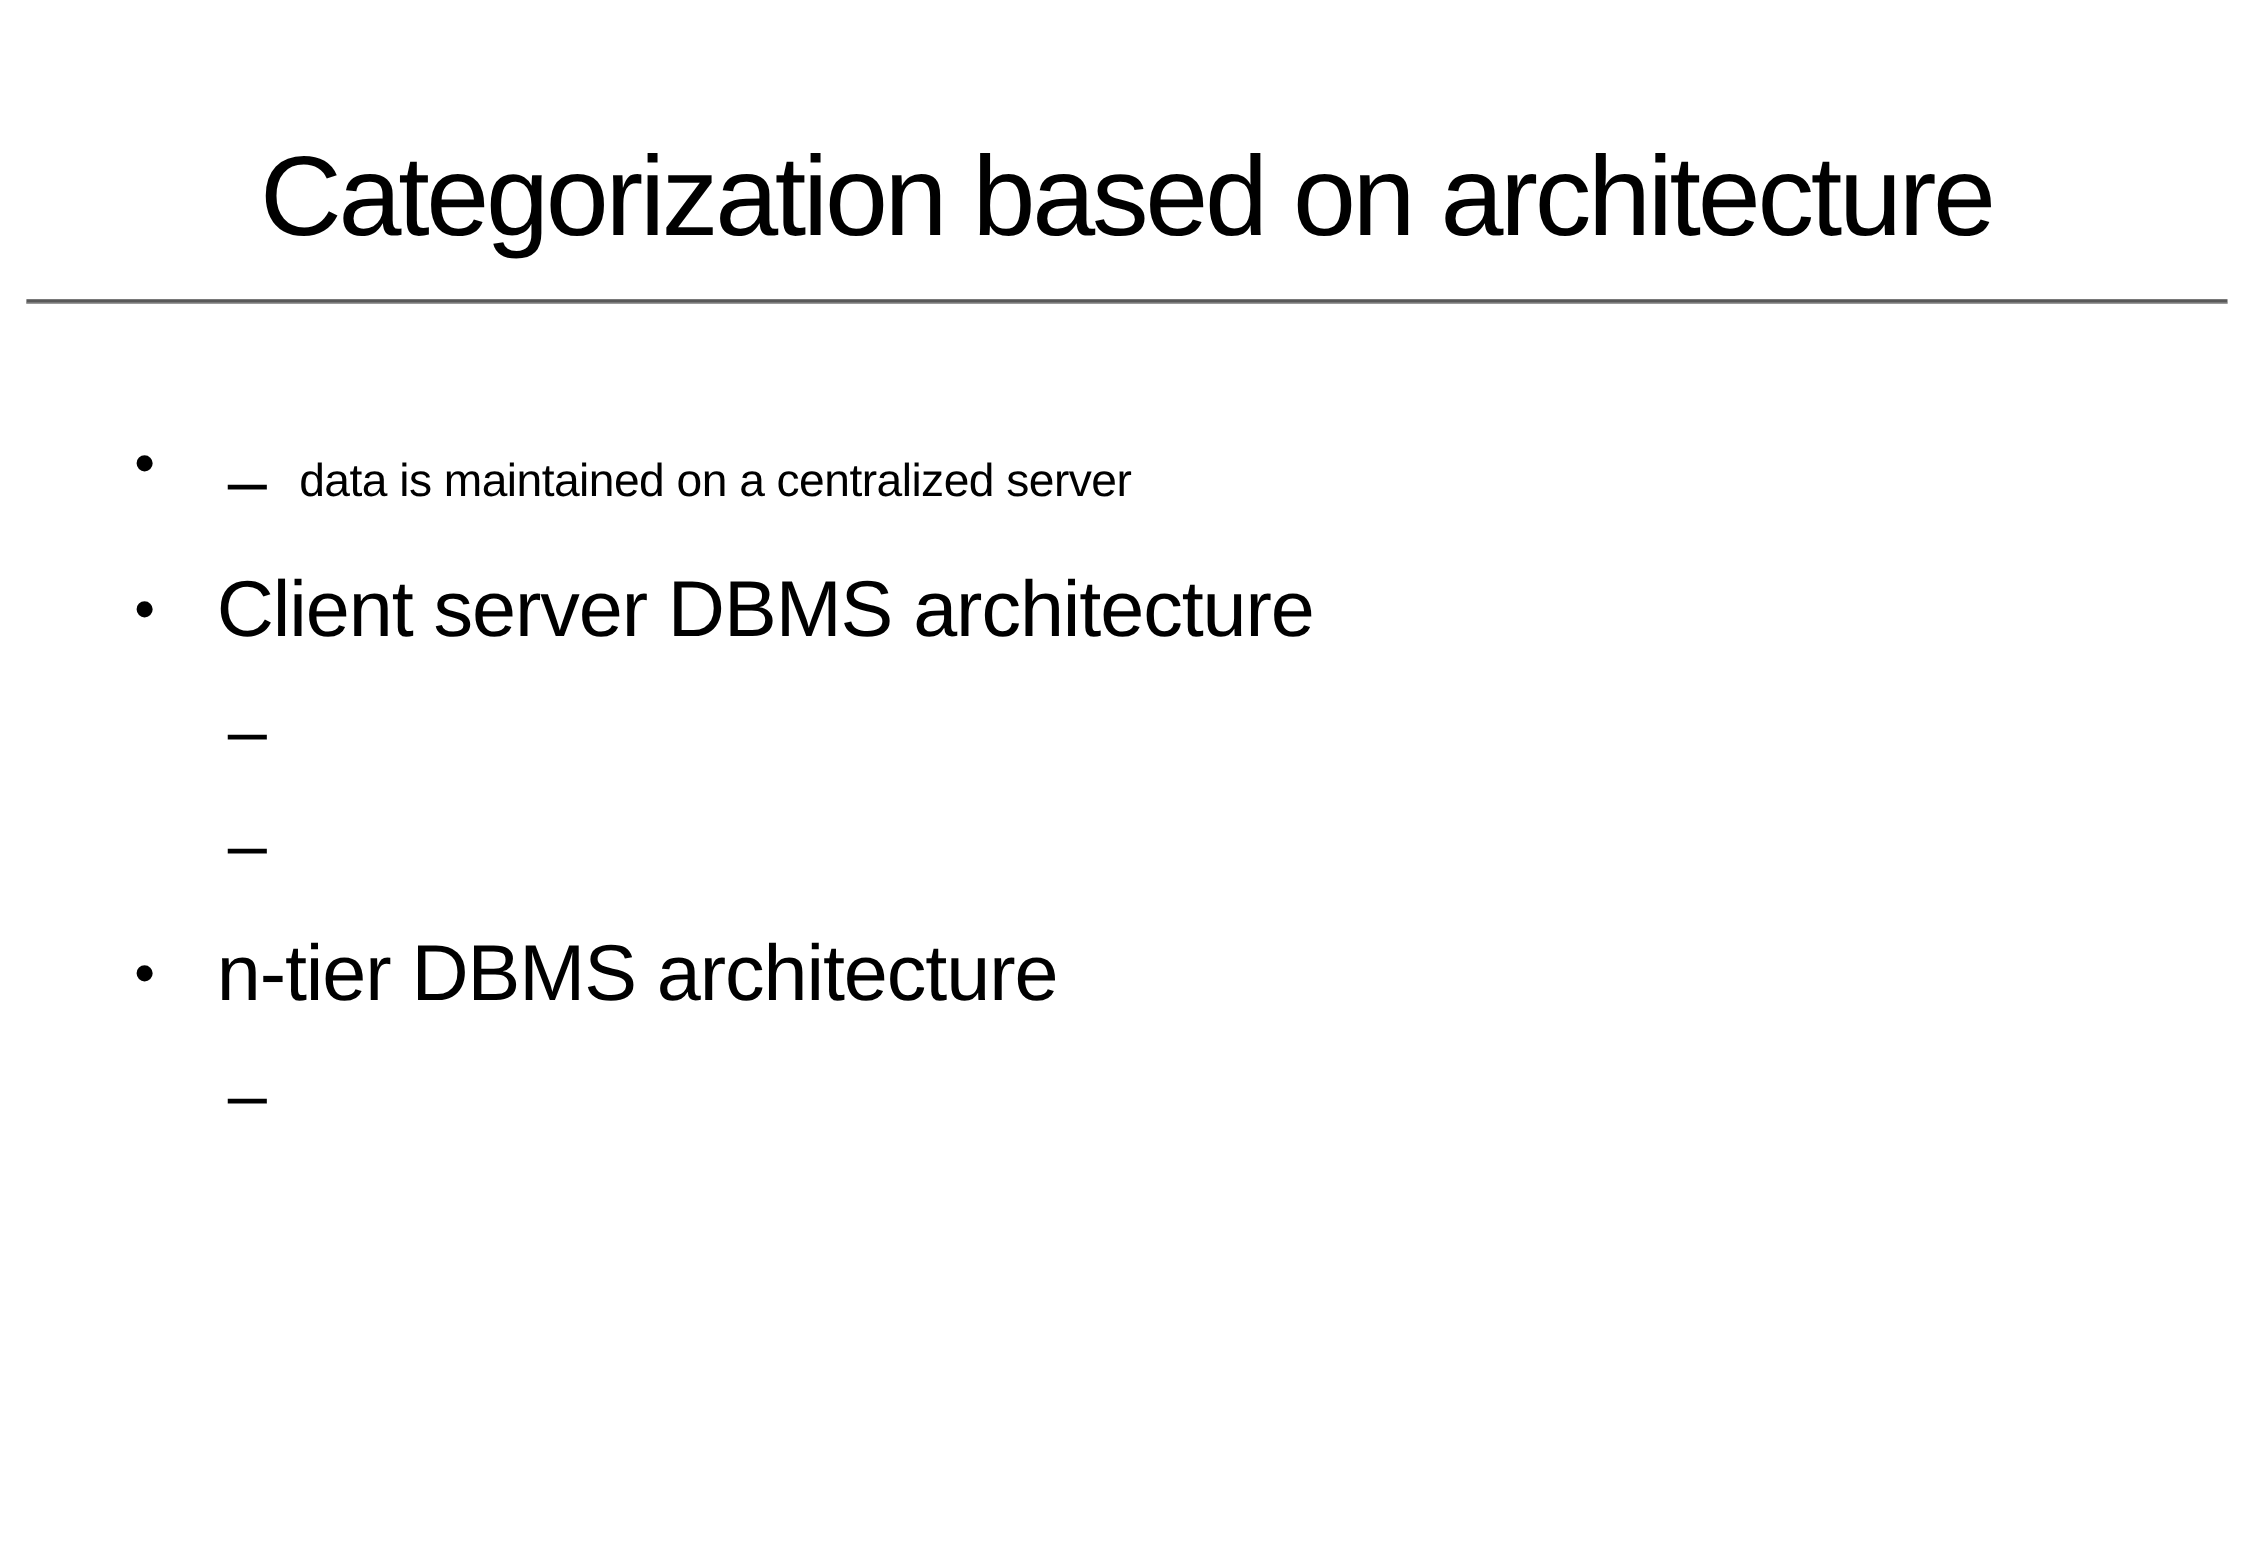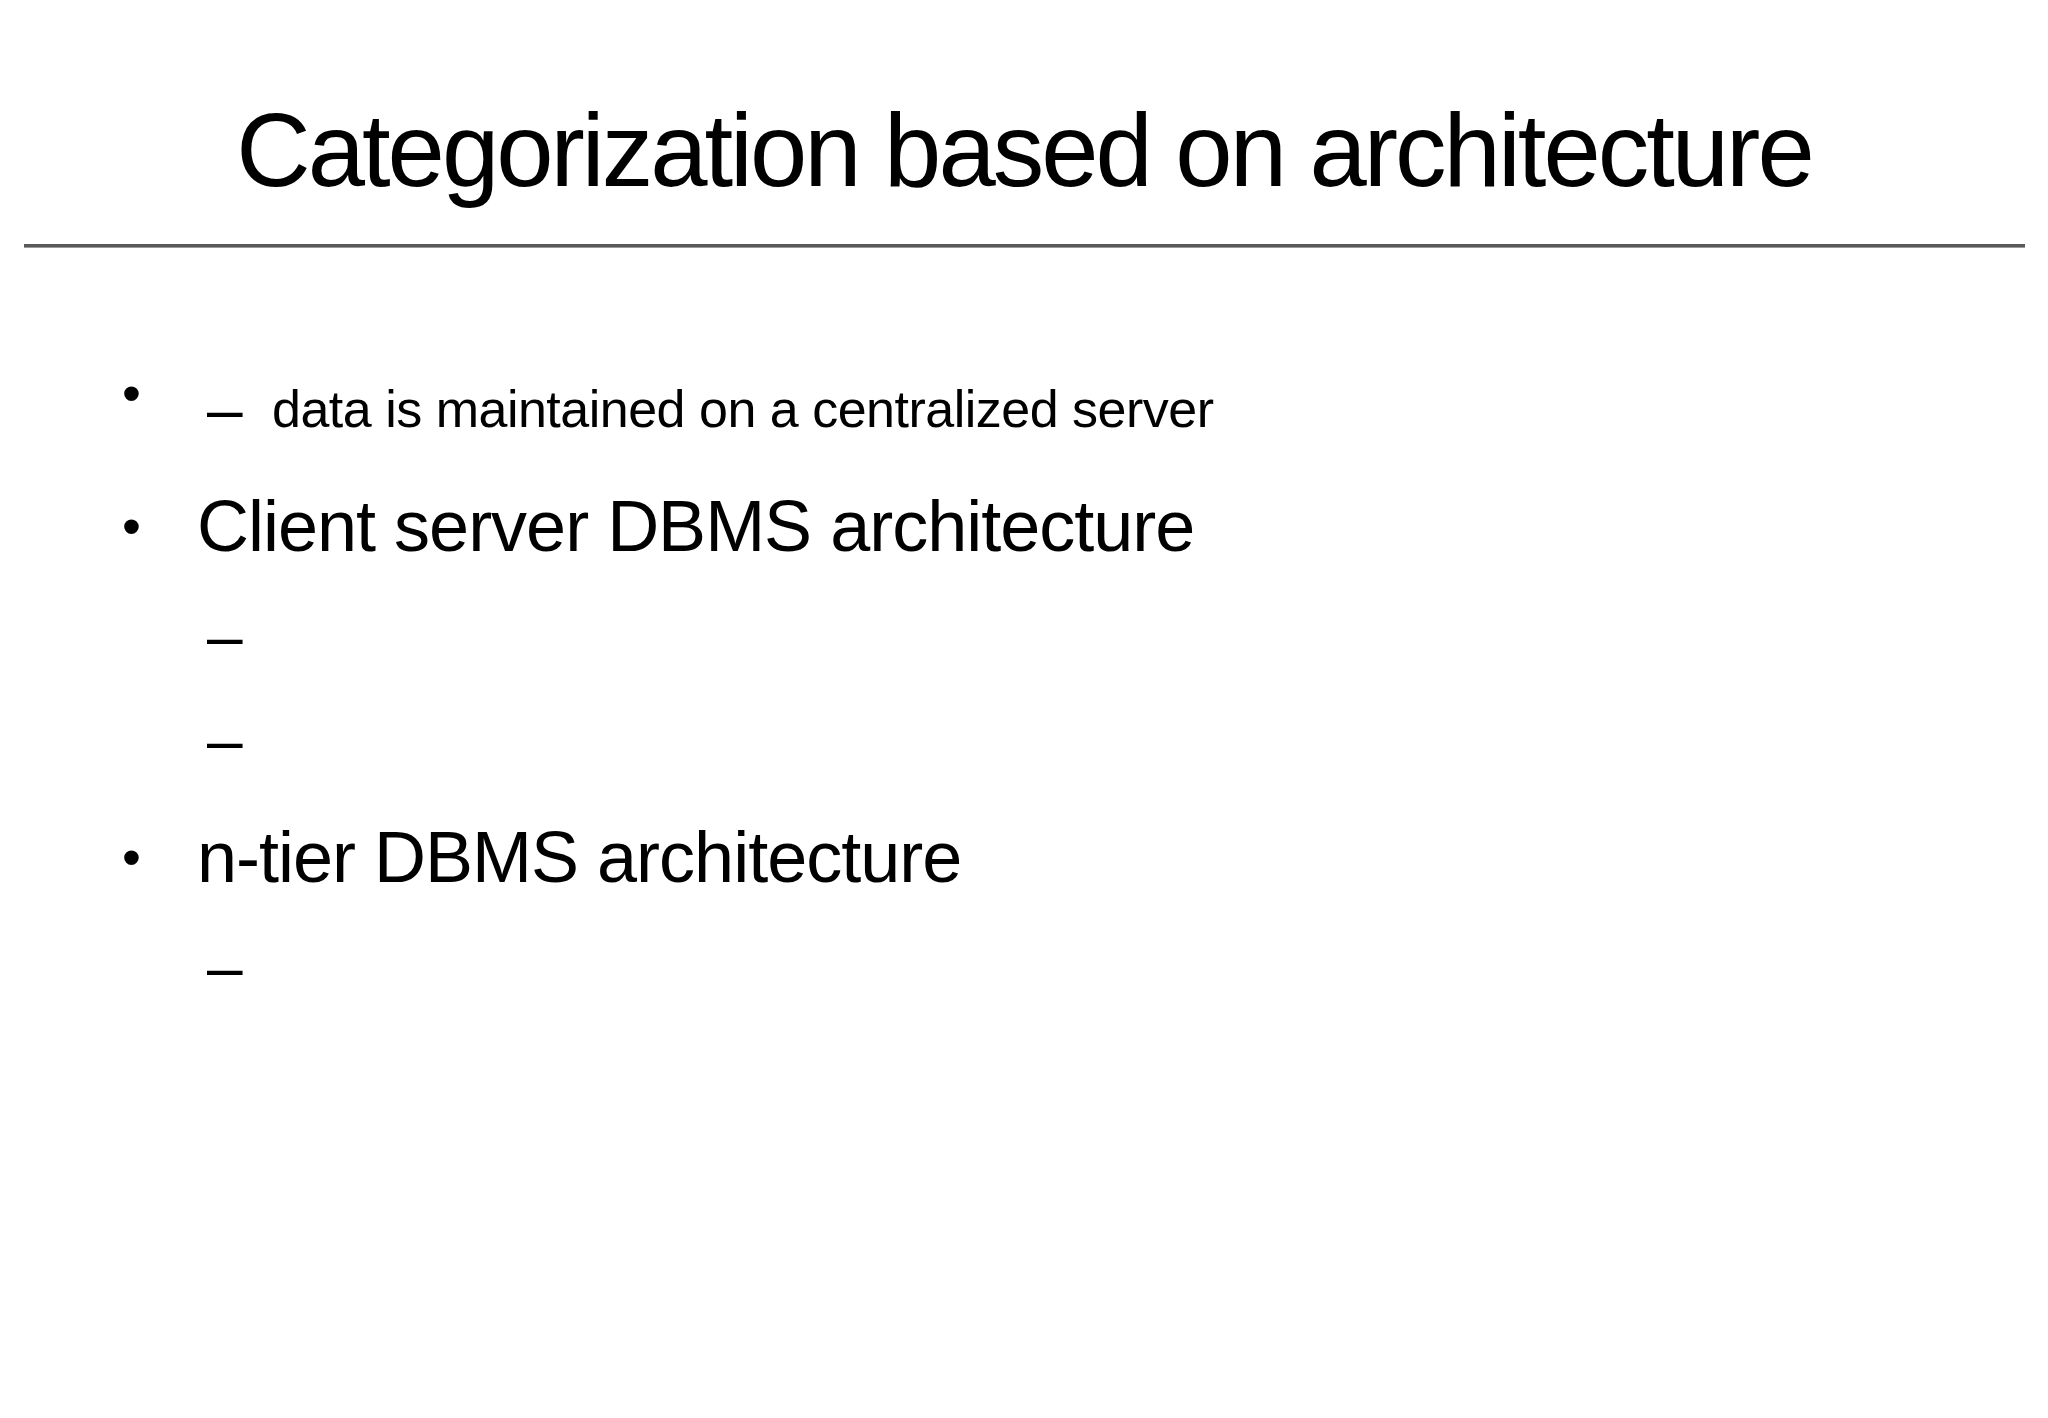--- a/index.html
+++ b/index.html
@@ -12,20 +12,21 @@
     height: 1418px;
     font-family: "Liberation Sans", sans-serif;
     color: #000000;
   }
   .slide {
     position: relative;
     width: 2048px;
     height: 1086px;
     background: #ffffff;
     overflow: hidden;
+    margin-top: 28px;
   }
   .slide-title {
     position: absolute;
     top: 96px;
     left: 0;
     width: 100%;
     text-align: center;
     font-size: 103px;
     line-height: 110px;
     letter-spacing: -3px;
@@ -89,21 +90,21 @@
   }
   .marker-l2 {
     flex: 0 0 75px;
     box-sizing: border-box;
     padding-left: 10px;
     font-size: 64px;
     line-height: 86px;
     color: #000000;
   }
   .l2-text {
-    font-size: 52px;
+    font-size: 42px;
     line-height: 86px;
     letter-spacing: -0.5px;
     color: #000000;
     max-width: 1500px;
   }
   .page-number {
     position: absolute;
     top: 1363px;
     right: 118px;
     font-size: 38px;

